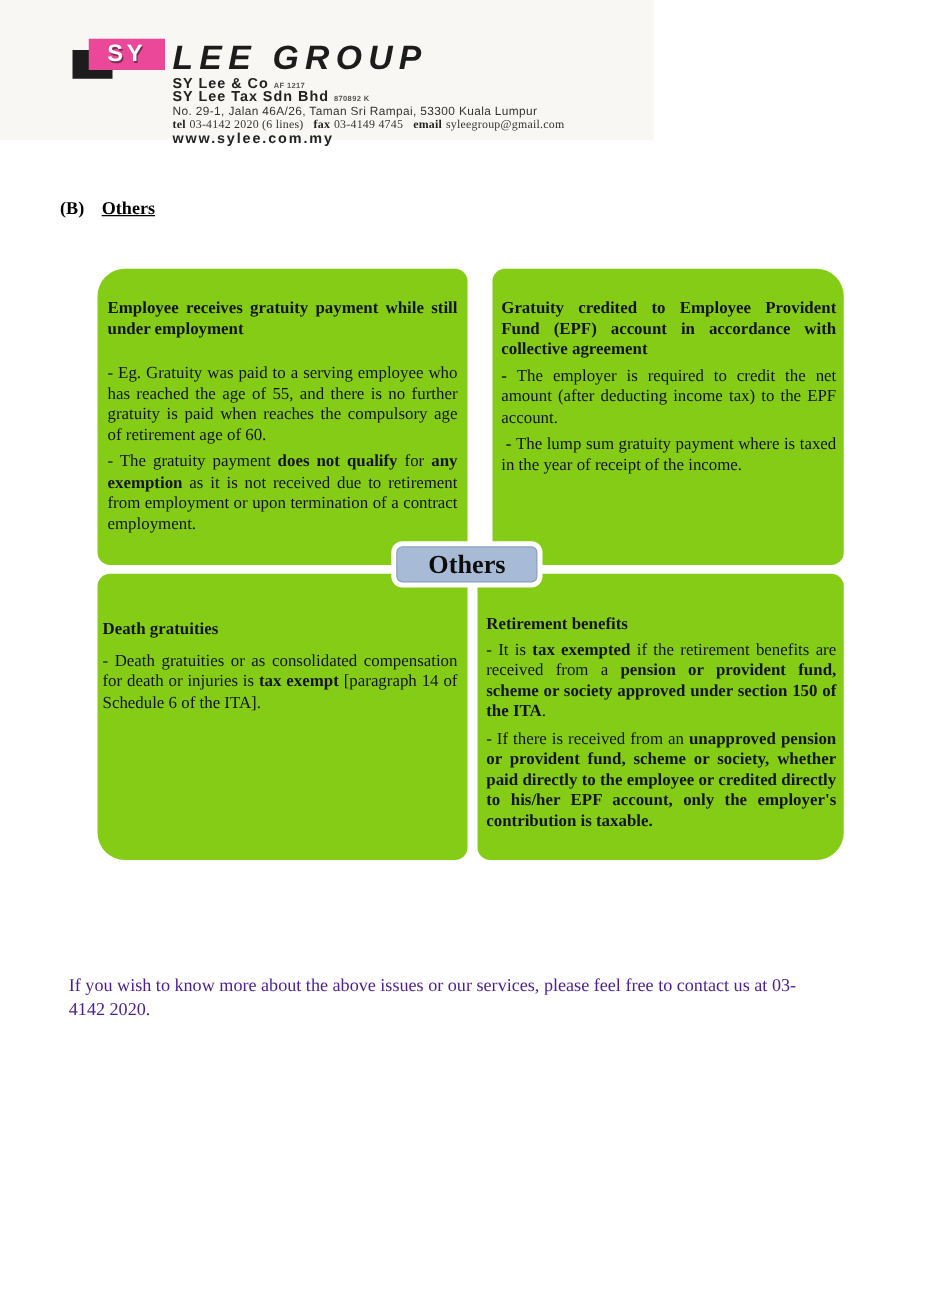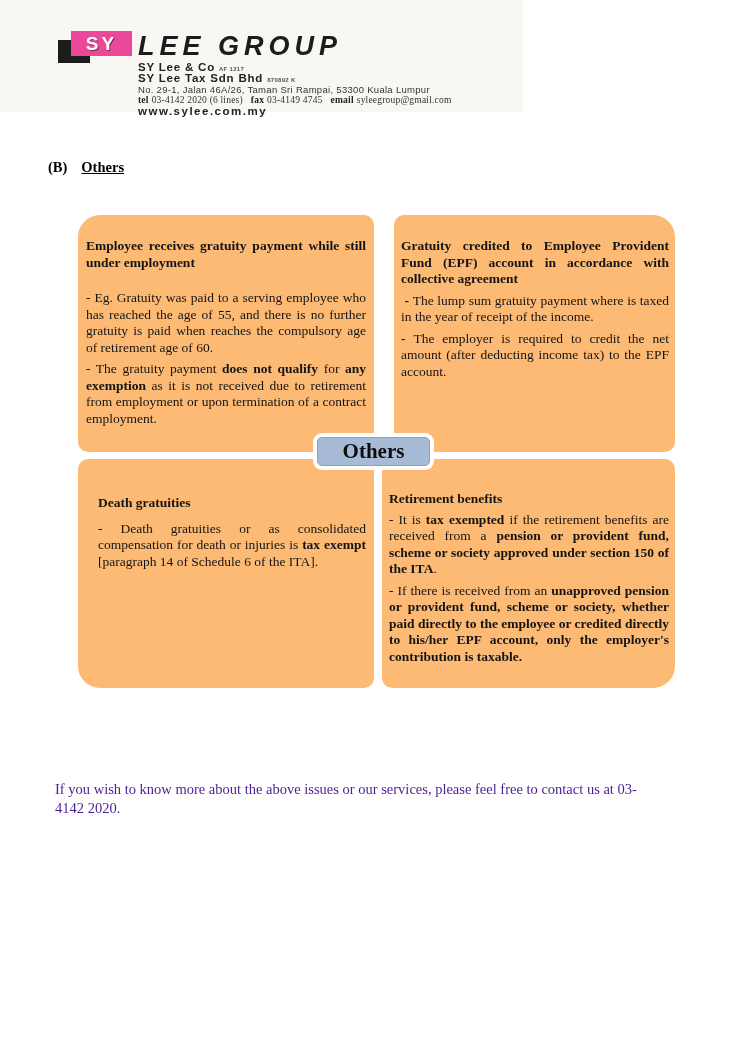--- a/index.html
+++ b/index.html
@@ -81,28 +81,28 @@
   
   .grid-wrap {
     position: absolute; left: 78px; top: 215px;
     width: 597px; height: 473px;
     display: grid;
     grid-template-columns: 296px 293px;
     grid-template-rows: 237px 229px;
     column-gap: 8px; row-gap: 7px;
   }
   .box {
-    background: #fdba74;
+    background: #84cc16;
     font-size: 13.5px; line-height: 16.5px;
     text-align: justify;
     color: #141414;
   }
   .box1 { border-radius: 22px 10px 10px 10px; padding: 23px 8px 0 8px; }
   .box2 { border-radius: 10px 22px 10px 10px; padding: 23px 6px 0 7px; margin-left: 12px; }
-  .box3 { border-radius: 10px 10px 10px 22px; padding: 36px 8px 0 20px; }
+  .box3 { border-radius: 10px 10px 10px 22px; padding: 36px 8px 0 4px; }
   .box4 { border-radius: 10px 10px 22px 10px; padding: 32px 6px 0 7px; }
   .box-title { font-size: 13.5px; line-height: 16.5px; font-weight: bold; text-align: justify; }
   .box1 .box-title { margin-bottom: 19px; }
   .box2 .box-title { margin-bottom: 5px; }
   .box3 .box-title { margin-bottom: 9px; }
   .box4 .box-title { margin-bottom: 4px; }
   .box-body p { margin: 0 0 5px 0; }
 
   .center-badge {
     position: absolute; left: 239px; top: 222px;
@@ -153,22 +153,22 @@
   <div class="box box1">
     <h3 class="box-title">Employee receives gratuity payment while still under employment</h3>
     <div class="box-body">
         <p><span>- Eg. Gratuity was paid to a serving employee who has reached the age of 55, and there is no further gratuity is paid when reaches the compulsory age of retirement age of 60.</span></p>
         <p><span>- The gratuity payment </span><b>does not qualify</b><span> for </span><b>any exemption</b><span> as it is not received due to retirement from employment or upon termination of a contract employment.</span></p>
       </div>
   </div>
   <div class="box box2">
     <h3 class="box-title">Gratuity credited to Employee Provident Fund (EPF) account in accordance with collective agreement</h3>
     <div class="box-body">
+        <p><b>- </b><span>The employer is required to credit the net amount (after deducting income tax) to the EPF account.</span></p>
         <p><b>&nbsp;- </b><span>The lump sum gratuity payment where is taxed in the year of receipt of the income.</span></p>
-        <p><b>- </b><span>The employer is required to credit the net amount (after deducting income tax) to the EPF account.</span></p>
       </div>
   </div>
   <div class="box box3">
     <h3 class="box-title">Death gratuities</h3>
     <div class="box-body">
         <p><span>- Death gratuities or as consolidated compensation for death or injuries is </span><b>tax exempt</b><span> [paragraph 14 of Schedule 6 of the ITA].</span></p>
       </div>
   </div>
   <div class="box box4">
     <h3 class="box-title">Retirement benefits</h3>

